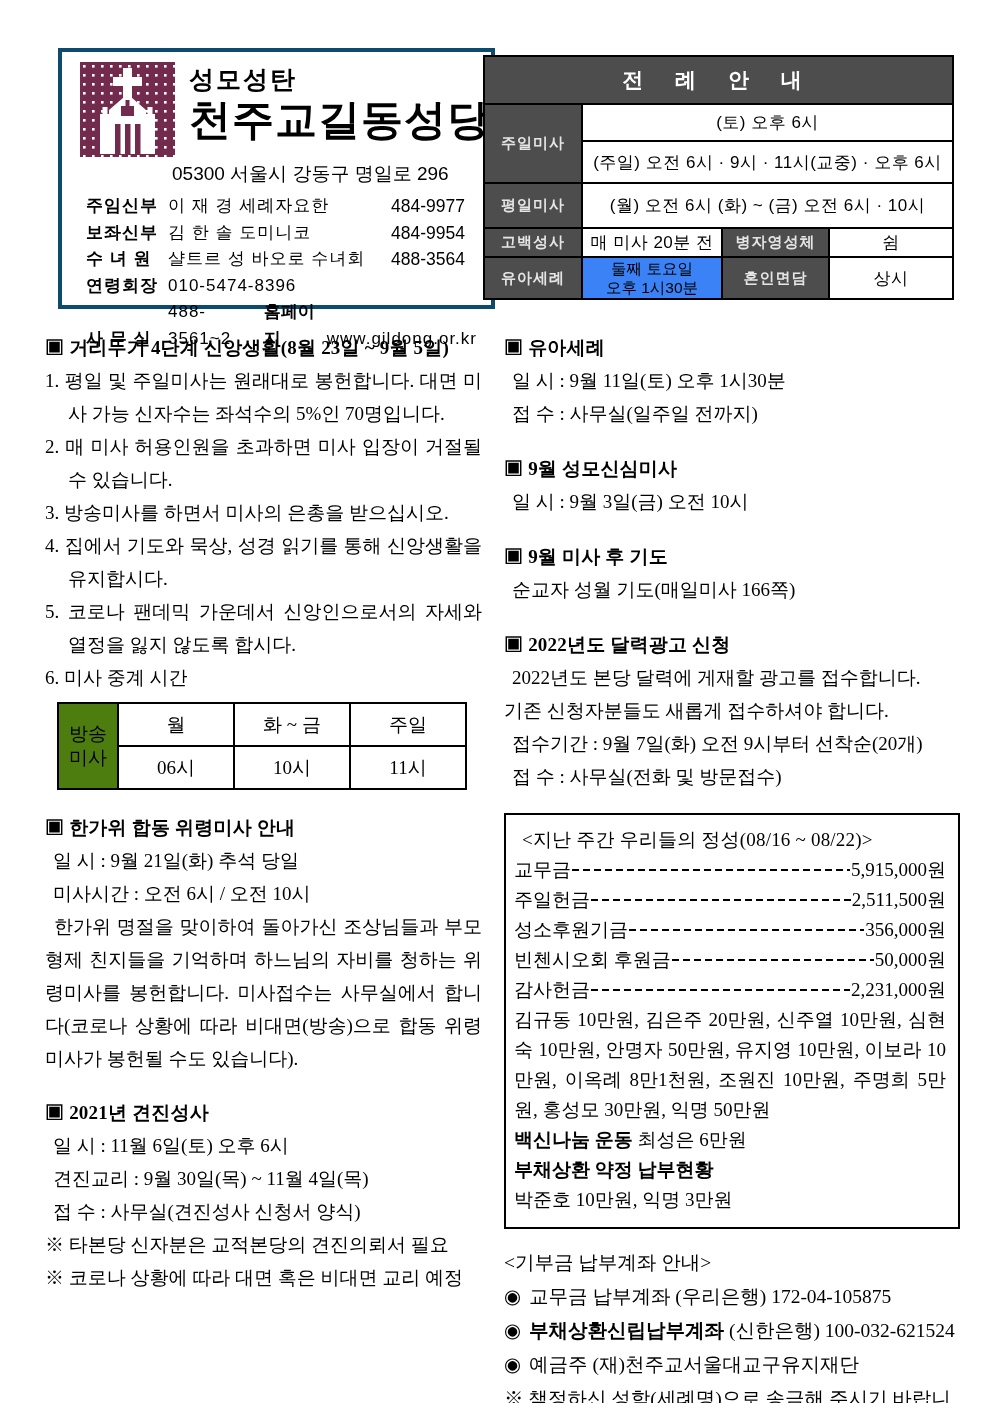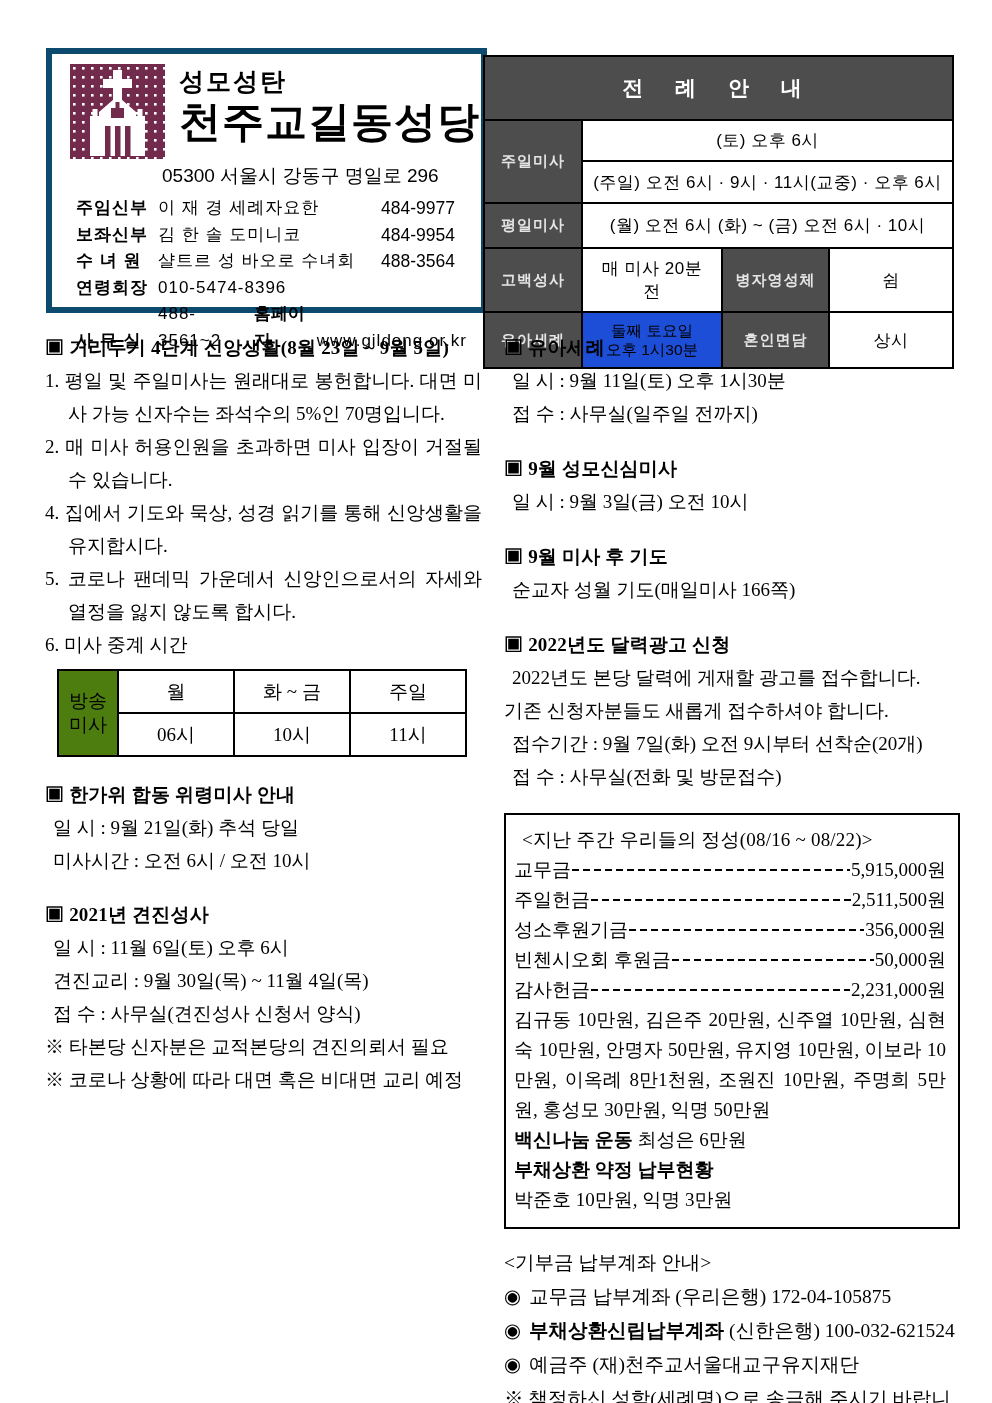--- a/index.html
+++ b/index.html
@@ -1,44 +1,44 @@
 <!DOCTYPE html>
 <html><head>
 <meta charset="utf-8">
 <style>
   html,body{margin:0;padding:0;background:#fff;}
   .page{position:relative;width:992px;height:1403px;background:#fff;overflow:hidden;
         font-family:"Liberation Serif",serif;color:#000;}
   .b{font-weight:bold;}
 
   
-  .church-box{position:absolute;left:46px;top:48px;width:429px;height:253px;
-              border:6px solid #0c4a6e;font-family:"Liberation Sans",sans-serif;}
+  .church-box{position:absolute;left:58px;top:48px;width:429px;height:253px;
+              border:4px solid #0c4a6e;font-family:"Liberation Sans",sans-serif;}
   .church-top{display:flex;align-items:flex-start;padding:10px 6px 0 18px;}
   .logo{width:95px;height:95px;flex:0 0 95px;}
   .titles{margin-left:14px;padding-top:2px;}
   .t-small{font-size:25px;font-weight:bold;letter-spacing:2px;line-height:30px;}
   .t-big{font-size:42px;font-weight:bold;letter-spacing:1px;line-height:52px;white-space:nowrap;}
   .address{font-size:19px;margin:4px 0 6px 110px;letter-spacing:0;}
   .contacts{padding:0 14px 0 24px;}
   .c-row{display:flex;align-items:flex-end;font-size:17px;line-height:26.5px;}
   .c-label{font-weight:bold;width:82px;flex:0 0 82px;letter-spacing:1px;}
   .c-val{letter-spacing:1px;}
   .c-phone{margin-left:auto;padding-right:12px;font-size:17.5px;}
   .c-home{font-weight:bold;margin:0 8px 0 14px;}
 
   
   .liturgy{position:absolute;left:483px;top:55px;width:469px;border-collapse:collapse;
            table-layout:fixed;font-family:"Liberation Sans",sans-serif;}
-  .liturgy td,.liturgy th{border:2px solid #000;text-align:center;vertical-align:middle;padding:8px;}
+  .liturgy td,.liturgy th{border:2px solid #000;text-align:center;vertical-align:middle;padding:0;}
   .lit-title{background:#4d4d4d;color:#fff;font-size:21px;font-weight:bold;
              letter-spacing:13px;height:46px;}
   .lit-label{background:#4d4d4d;color:#e5e5e5;font-size:15px;font-weight:bold;letter-spacing:1px;}
   .lit-val{font-size:17px;background:#fff;letter-spacing:0.5px;}
-  .lit-val2{font-size:15.5px;background:#1d4ed8;line-height:19px;}
+  .lit-val2{font-size:15.5px;background:#3b82f6;line-height:19px;}
 
   
   .col-left{position:absolute;left:45px;top:331px;width:437px;font-size:19px;line-height:33px;}
   .col-right{position:absolute;left:504px;top:331px;width:456px;font-size:19px;line-height:33px;}
   .h{font-weight:bold;letter-spacing:0.2px;}
   .item{padding-left:23px;text-indent:-23px;text-align:justify;}
   .line{padding-left:8px;}
   .para{text-align:justify;text-indent:9px;}
 
   
@@ -147,21 +147,21 @@
       <td class="lit-label" rowspan="2">주일미사</td>
       <td class="lit-val" colspan="3">(토) 오후 6시</td>
     </tr>
     <tr style="height:42px">
       <td class="lit-val" colspan="3">(주일) 오전 6시 · 9시 · 11시(교중) · 오후 6시</td>
     </tr>
     <tr style="height:45px">
       <td class="lit-label">평일미사</td>
       <td class="lit-val" colspan="3">(월) 오전 6시  (화) ~ (금) 오전 6시 · 10시</td>
     </tr>
-    <tr style="height:39px">
+    <tr style="height:29px">
       <td class="lit-label">고백성사</td>
       <td class="lit-val">매 미사 20분 전</td>
       <td class="lit-label">병자영성체</td>
       <td class="lit-val">쉼</td>
     </tr>
     <tr style="height:42px">
       <td class="lit-label">유아세례</td>
       <td class="lit-val2">
         <div>둘째 토요일</div>
         <div>오후 1시30분</div>
@@ -170,20 +170,21 @@
       <td class="lit-val">상시</td>
     </tr>
   </tbody>
     </table>
 
   <div class="col-left">
     <div>
       <div class="h">▣ 거리두기 4단계 신앙생활(8월 23일 ~ 9월 5일)</div>
       <div class="item">1. 평일 및 주일미사는 원래대로 봉헌합니다. 대면 미사 가능 신자수는 좌석수의 5%인 70명입니다.</div>
       <div class="item">2. 매 미사 허용인원을 초과하면 미사 입장이 거절될 수 있습니다.</div>
+      <div class="item">3. 방송미사를 하면서 미사의 은총을 받으십시오.</div>
       <div class="item">4. 집에서 기도와 묵상, 성경 읽기를 통해 신앙생활을 유지합시다.</div>
       <div class="item">5. 코로나 팬데믹 가운데서 신앙인으로서의 자세와 열정을 잃지 않도록 합시다.</div>
       <div class="item">6. 미사 중계 시간</div>
       <table class="bc-table">
         <tbody>
             <tr>
           <td class="bc-label" rowspan="2">
             <div>방송</div>
             <div>미사</div>
           </td>
@@ -197,20 +198,21 @@
           <td>11시</td>
         </tr>
       </tbody>
         </table>
     </div>
 
     <div class="sec2">
       <div class="h">▣ 한가위 합동 위령미사 안내</div>
       <div class="line">일    시 : 9월 21일(화) 추석 당일</div>
       <div class="line">미사시간 : 오전 6시 / 오전 10시</div>
+      <div class="para">한가위 명절을 맞이하여 돌아가신 조상님들과 부모형제 친지들을 기억하며 하느님의 자비를 청하는 위령미사를 봉헌합니다.  미사접수는 사무실에서 합니다(코로나 상황에 따라 비대면(방송)으로 합동 위령미사가 봉헌될 수도 있습니다).</div>
     </div>
 
     <div class="sec3">
       <div class="h">▣ 2021년 견진성사</div>
       <div class="line">일    시 : 11월 6일(토) 오후 6시</div>
       <div class="line">견진교리 : 9월 30일(목) ~ 11월 4일(목)</div>
       <div class="line">접    수 : 사무실(견진성사 신청서 양식)</div>
       <div>※ 타본당 신자분은 교적본당의 견진의뢰서 필요</div>
       <div>※ 코로나 상황에 따라 대면 혹은 비대면 교리 예정</div>
     </div>

